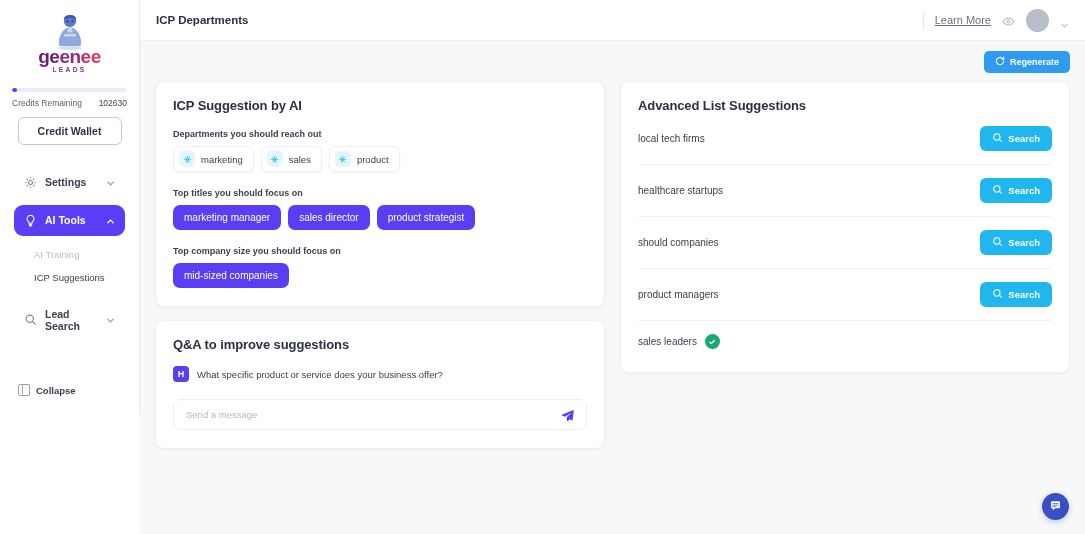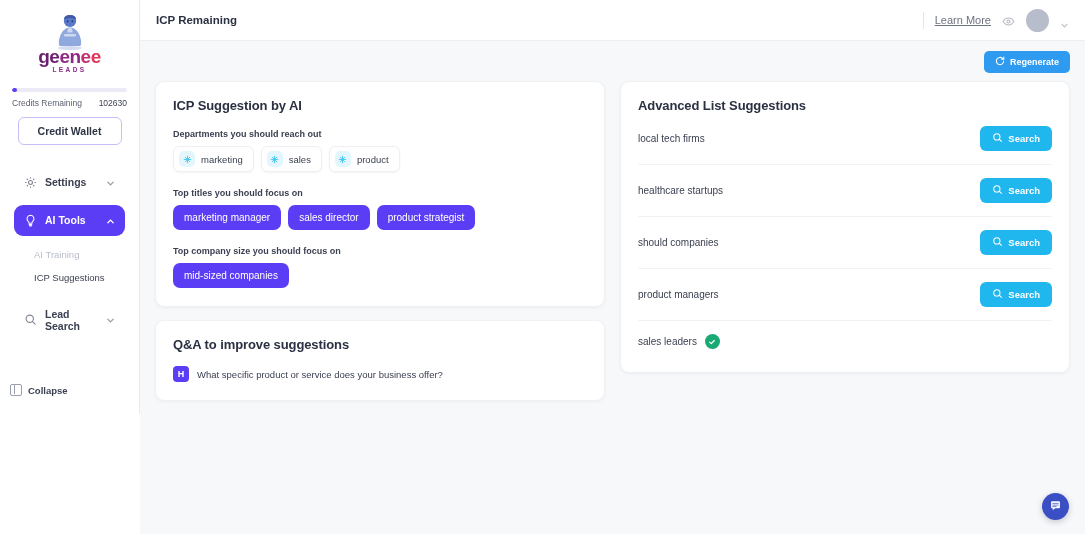--- a/index.html
+++ b/index.html
@@ -71,21 +71,21 @@
   .nav-item.active {
     background: #5b3df5; color: #fff;
   }
   .nav-item.active .ic, .nav-item.active .chev { opacity: 1; }
   .sub-item {
     padding: 6px 10px 6px 20px; font-size: 9.5px;
     color: #3c4152; cursor: pointer; border-radius: 6px;
   }
   .sub-item.muted { color: #b9bdc9; }
   .collapse {
-    position: absolute; left: 10px; bottom: 18px;
+    position: absolute; left: 18px; bottom: 18px;
     display: flex; align-items: center; gap: 6px;
     font-size: 9.5px; font-weight: 700; color: #3c4152; cursor: pointer;
   }
   .collapse-ic {
     width: 12px; height: 12px; border: 1.2px solid #9aa0ad;
     border-radius: 2px; position: relative;
   }
   .collapse-ic::after {
     content: ""; position: absolute; left: 3.2px; top: -0.2px;
     width: 1.2px; height: 9.4px; background: #9aa0ad;
@@ -304,21 +304,21 @@
 
     <div class="collapse">
       <span class="collapse-ic"></span>
       <span>Collapse</span>
     </div>
   </aside>
 
   <section class="main">
 
     <header class="topbar">
-      <div class="page-title">ICP Remaining</div>
+      <div class="page-title">ICP Departments</div>
       <div class="topbar-right">
         <span class="divider-v"></span>
         <span class="learn-more">Learn More</span>
         <span class="eye-ic">
           <svg viewBox="0 0 16 16" fill="none" stroke="#7b8192" stroke-width="1.3">
             <path d="M1.4 8S3.8 3.8 8 3.8 14.6 8 14.6 8 12.2 12.2 8 12.2 1.4 8 1.4 8z"></path>
             <circle cx="8" cy="8" r="1.9"></circle>
           </svg>
         </span>
         <span class="avatar"></span>
@@ -391,20 +391,28 @@
             <div class="chips">
               <span class="chip-purple">mid-sized companies</span>
             </div>
           </div>
 
           <div class="card card-pad" style="margin-top:13px">
             <div class="card-title">Q&amp;A to improve suggestions</div>
             <div class="qa-q">
               <span class="qa-badge">H</span>
               <span class="qa-text">What specific product or service does your business offer?</span>
+            </div>
+            <div class="msg-box">
+              <input class="msg-input" type="text" placeholder="Send a message" style="">
+              <span class="send-ic">
+                <svg viewBox="0 0 14 14" fill="#5b3df5">
+                    <path d="M13.2 1.1L1 6.1c-.5.2-.5.8 0 1l3.3 1.3 7.3-5-5.6 5.8.5 3.5c.1.5.7.6 1 .2l1.7-1.9 2.6 1.1c.4.2.8-.1.8-.5l1.1-9.8c.1-.5-.4-.9-.8-.7z"></path>
+                  </svg>
+              </span>
             </div>
           </div>
         </div>
 
         <div class="col-right">
           <div class="card" style="padding:16px 17px 10px">
             <div class="card-title">Advanced List Suggestions</div>
 
             <div class="list-row">
               <span class="list-label">local tech firms</span>

